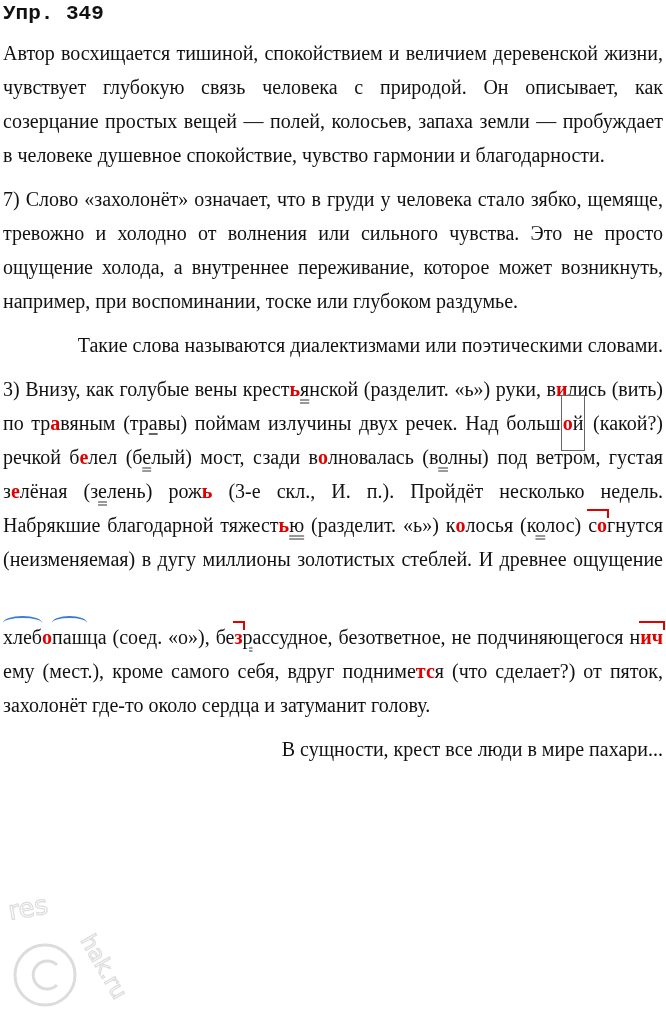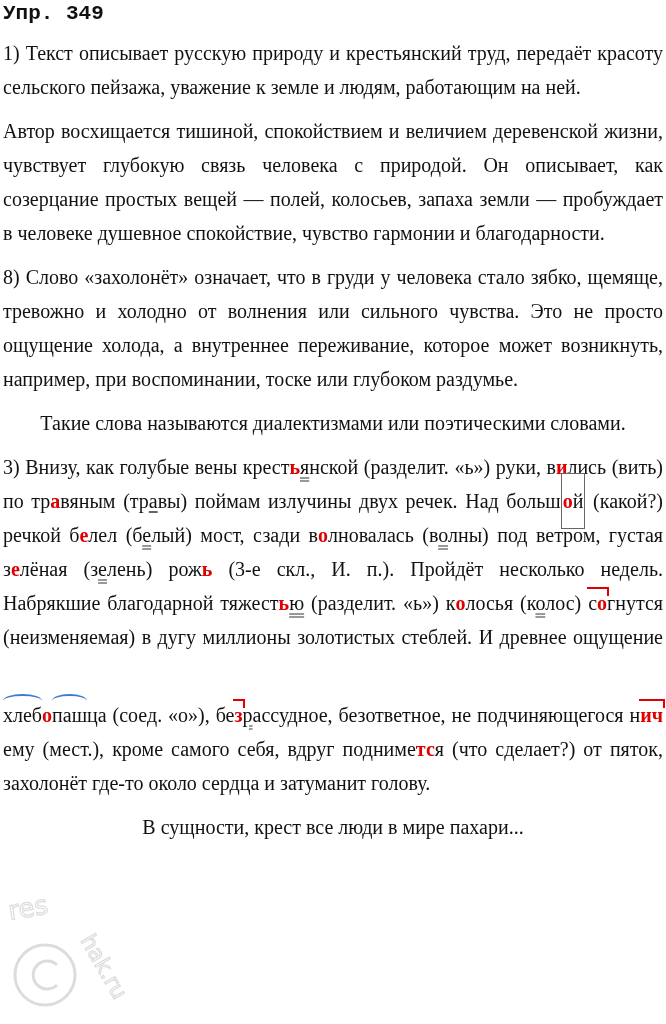--- a/index.html
+++ b/index.html
@@ -12,21 +12,21 @@
     position: absolute; left: 0; top: 0; width: 666px; height: 30px;
     font-size: 21px; line-height: 28px;
   }
   .header .title { position: absolute; left: 3px; top: 0; font-weight: bold; font-family: Liberation Mono, monospace; }
   .header .site { position: absolute; right: 4px; top: 0; }
   .content {
     position: absolute; left: 3px; top: 36px; width: 660px;
     font-size: 20px; line-height: 34px;
   }
   p { margin: 0 0 10px 0; text-align: justify; }
-  p.last-line-left { text-align: center; }
+  p.last-line-left { text-align: right; }
   .it { }
   .red { color: #e00000; font-weight: bold; }
   .dbl { text-decoration: underline double #999; text-underline-offset: 3px; }
   .sgl { text-decoration: underline #666; text-underline-offset: 3px; }
   .box { border: 1.5px solid #666; padding: 16px 1px; margin-top: 12px; }
   .mark { position: relative; display: inline-block; }
   .prefix-mark::before {
     content: ""; position: absolute; left: -1px; right: -2px; top: 1px;
     height: 7px; border-top: 2px solid #e00000; border-right: 2px solid #e00000;
   }
@@ -41,23 +41,22 @@
   }
 </style>
 </head>
 <body>
 
 <div class="header">
   <span class="title">Упр. 349</span>
 </div>
 
 <div class="content">
-  <p>1) Текст описывает русскую природу и крестьянский труд, передаёт красоту сельского пейзажа, уважение к земле и людям, работающим на ней.</p>
   <p>Автор восхищается тишиной, спокойствием и величием деревенской жизни, чувствует глубокую связь человека с природой. Он описывает, как созерцание простых вещей — полей, колосьев, запаха земли — пробуждает в человеке душевное спокойствие, чувство гармонии и благодарности.</p>
-  <p>8) Слово «захолонёт» означает, что в груди у человека стало зябко, щемяще, тревожно и холодно от волнения или сильного чувства. Это не просто ощущение холода, а внутреннее переживание, которое может возникнуть, например, при воспоминании, тоске или глубоком раздумье.</p>
+  <p>7) Слово «захолонёт» означает, что в груди у человека стало зябко, щемяще, тревожно и холодно от волнения или сильного чувства. Это не просто ощущение холода, а внутреннее переживание, которое может возникнуть, например, при воспоминании, тоске или глубоком раздумье.</p>
   <p class="last-line-left">Такие слова называются диалектизмами или поэтическими словами.</p>
 
   <p><span>3) Внизу, как голубые вены крест</span><span class="red">ь</span><span class="dbl">я</span><span>нской </span><span class="it">(разделит. «ь»)</span><span> руки, в</span><span class="red">и</span><span>лись </span><span class="it">(вить)</span><span> по тр</span><span class="red">а</span><span>вяным </span><span class="it"><span>(тр</span><span class="sgl">а</span><span>вы)</span></span><span> поймам излучины двух речек. Над больш</span><span class="box"><span class="red">о</span><span>й</span></span> <span class="it">(какой?)</span><span> речкой б</span><span class="red">е</span><span>лел </span><span class="it"><span>(б</span><span class="dbl">е</span><span>лый)</span></span><span> мост, сзади в</span><span class="red">о</span><span>лновалась </span><span class="it"><span>(в</span><span class="dbl">о</span><span>лны)</span></span><span> под ветром, густая з</span><span class="red">е</span><span>лёная </span><span class="it"><span>(з</span><span class="dbl">е</span><span>лень)</span></span><span> рож</span><span class="red">ь</span> <span class="it">(3-е скл., И. п.)</span><span>. Пройдёт несколько недель. Набрякшие благодарной тяжест</span><span class="red">ь</span><span class="dbl">ю</span> <span class="it">(разделит. «ь»)</span><span> к</span><span class="red">о</span><span>лосья </span><span class="it"><span>(к</span><span class="dbl">о</span><span>лос)</span></span> <span class="mark prefix-mark"><span>с</span><span class="red">о</span></span><span>гнутся </span><span class="it">(неизменяемая)</span><span> в дугу миллионы золотистых стеблей. И древнее ощущение </span><span class="root-arc">хлеб</span><span class="red">о</span><span class="root-arc">паш</span><span>ца </span><span class="it">(соед. «о»)</span><span>, бе</span><span class="mark prefix-mark"><span class="red">з</span></span><span class="dbl">р</span><span>ассудное, безответное, не подчиняющегося н</span><span class="mark prefix-mark red">ич</span><span>ему </span><span class="it">(мест.)</span><span>, кроме самого себя, вдруг подниме</span><span class="red">тс</span><span>я </span><span class="it">(что сделает?)</span><span> от пяток, захолонёт где-то около сердца и затуманит голову.</span></p>
 
   <p class="last-line-left">В сущности, крест все люди в мире пахари...</p>
 </div>
 
 <svg class="watermark" viewBox="0 0 130 140">
   <circle cx="45" cy="95" r="30" fill="none" stroke="#bbb" stroke-width="3"></circle>
   <circle cx="45" cy="95" r="24" fill="none" stroke="#fff" stroke-width="1"></circle>

